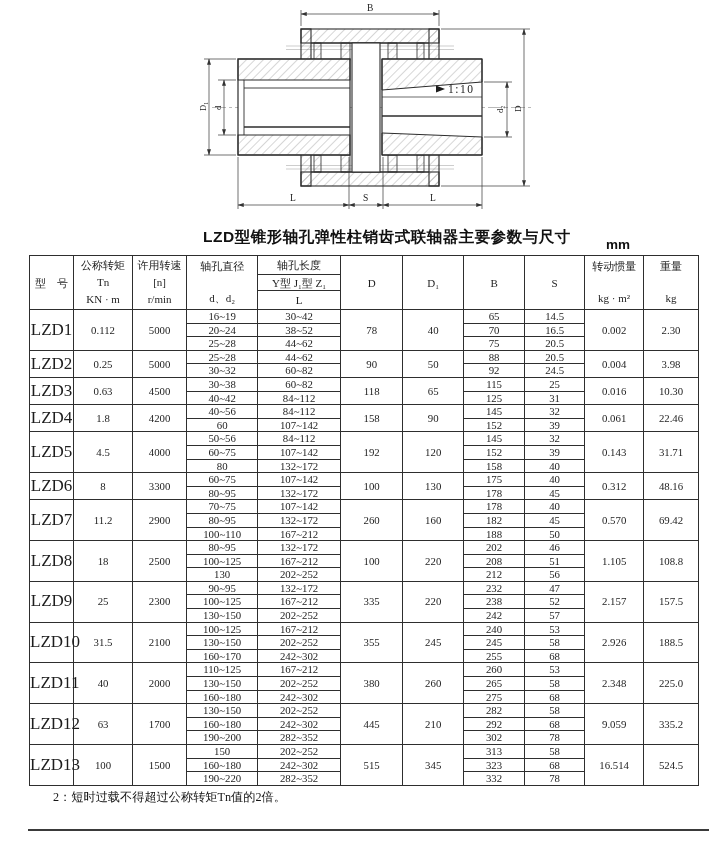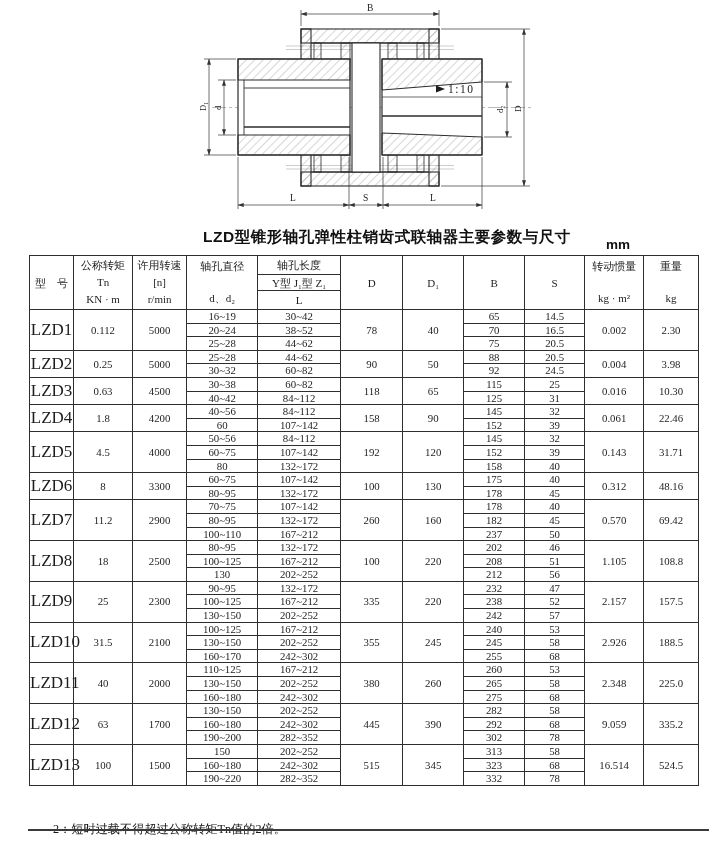--- a/index.html
+++ b/index.html
@@ -25,21 +25,21 @@
   thead tr.h2 th{height:15px;}
   thead tr.h3 th{height:18px;}
   .hstack{display:flex;flex-direction:column;justify-content:space-between;height:49px;padding:1px 0;}
   .hstack span{display:block;font-size:11px;line-height:15px;}
   .hsp2{display:flex;flex-direction:column;justify-content:space-between;height:47px;padding:2px 0;}
   .hsp2 span{display:block;font-size:11px;line-height:15px;}
   tbody td{font-size:10.8px;line-height:12.6px;height:12.6px;white-space:nowrap;}
   tbody td.c-model{font-size:17px;}
   
   .notes{position:absolute;top:789px;left:40px;width:640px;font-size:12.2px;line-height:17.5px;color:#151515;}
-  .notes .n2{padding-left:13px;margin-top:32px;}
+  .notes .n2{padding-left:13px;}
   .bottom-rule{position:absolute;top:829px;left:28px;width:681px;border-top:2.5px solid #3a3a3a;}
   .svgtxt{font-family:"Liberation Serif","DejaVu Serif",serif;fill:#222;}
 </style>
 </head>
 <body>
 
 <div class="drawing">
 <svg width="725" height="218" viewBox="0 0 725 218">
   <defs>
     <pattern id="hatch" width="6" height="6" patternUnits="userSpaceOnUse" patternTransform="rotate(45)">
@@ -369,21 +369,21 @@
         </tr>
         <tr>
           <td>80~95</td>
           <td>132~172</td>
           <td>182</td>
           <td>45</td>
         </tr>
         <tr>
           <td>100~110</td>
           <td>167~212</td>
-          <td>237</td>
+          <td>188</td>
           <td>50</td>
         </tr>
         <tr>
           <td rowspan="3" class="c-model">LZD8</td>
           <td rowspan="3">18</td>
           <td rowspan="3">2500</td>
           <td>80~95</td>
           <td>132~172</td>
           <td rowspan="3">100</td>
           <td rowspan="3">220</td>
@@ -479,21 +479,21 @@
           <td>275</td>
           <td>68</td>
         </tr>
         <tr>
           <td rowspan="3" class="c-model">LZD12</td>
           <td rowspan="3">63</td>
           <td rowspan="3">1700</td>
           <td>130~150</td>
           <td>202~252</td>
           <td rowspan="3">445</td>
-          <td rowspan="3">390</td>
+          <td rowspan="3">210</td>
           <td>282</td>
           <td>58</td>
           <td rowspan="3">9.059</td>
           <td rowspan="3">335.2</td>
         </tr>
         <tr>
           <td>160~180</td>
           <td>242~302</td>
           <td>292</td>
           <td>68</td>

